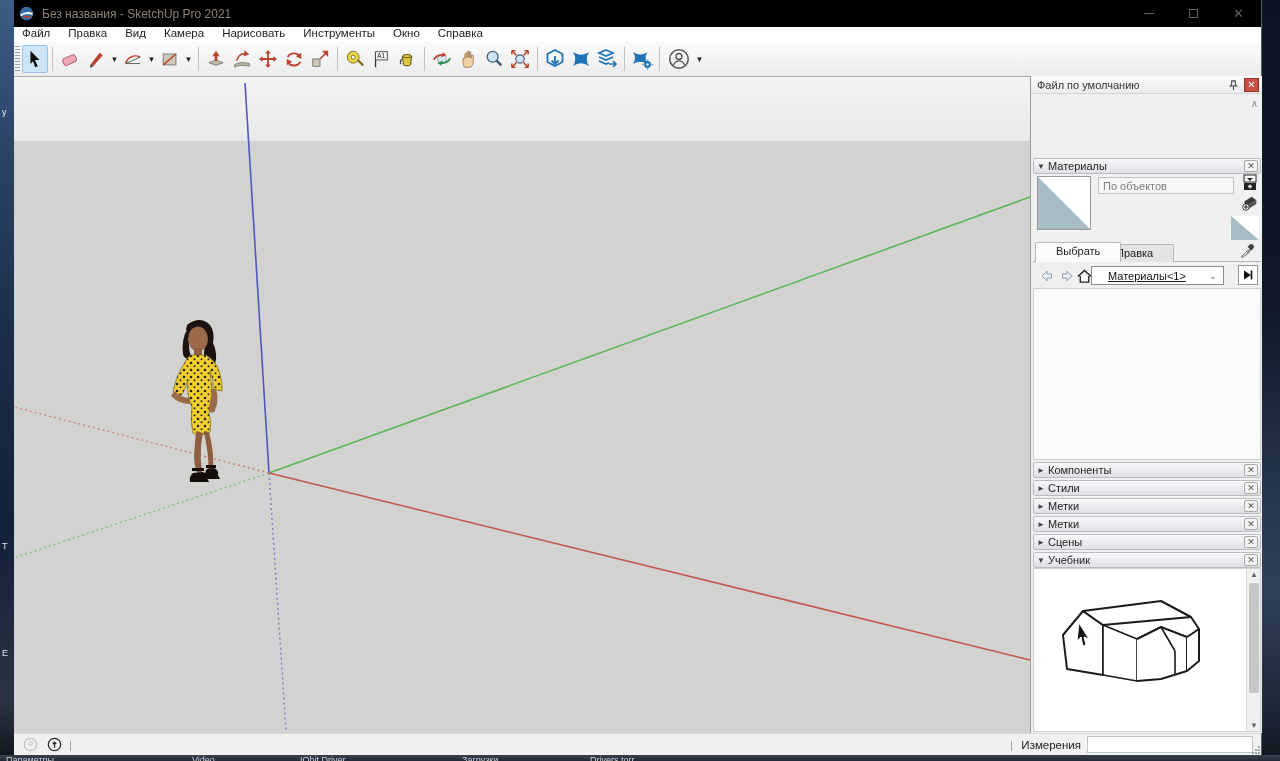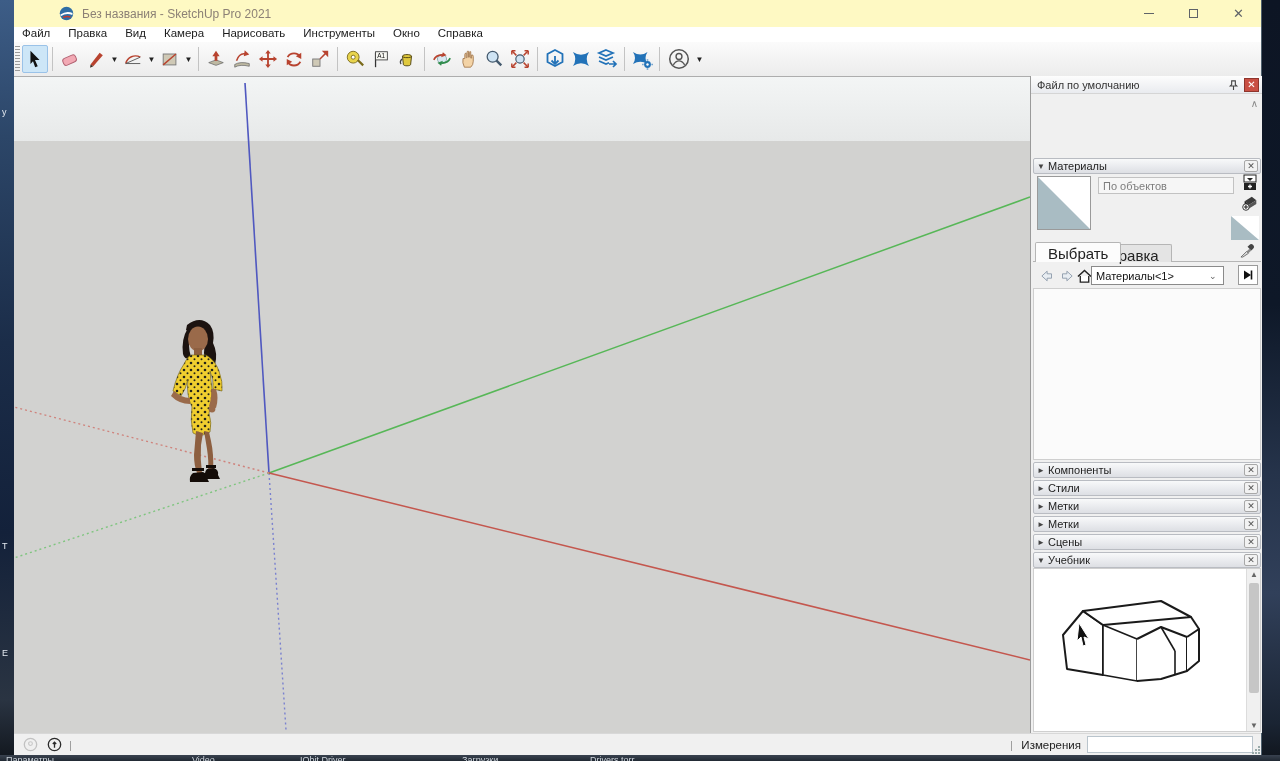--- a/index.html
+++ b/index.html
@@ -17,22 +17,22 @@
     z-index:1;}
   .desk-bottom { position:absolute; left:0; bottom:0; width:1280px; height:6px;
     background:linear-gradient(180deg,#39424f,#212933); overflow:hidden; z-index:5;}
   .desk-bottom span { position:absolute; top:0px; color:#cdd4dc; font-size:9px; white-space:nowrap;}
 
   
   .appwin { position:absolute; left:14px; top:0; width:1248px; height:755px;
     background:#f0f0f0; z-index:2; border-right:1px solid #50616e; }
 
   
-  .titlebar { position:absolute; left:0; top:0; width:100%; height:27px; background:#fef9c3;
-    display:flex; align-items:center;padding-left:40px; }
+  .titlebar { position:absolute; left:0; top:0; width:100%; height:27px; background:#000000;
+    display:flex; align-items:center; }
   .titlebar .logo { width:15px; height:15px; margin-left:5px; }
   .title-text { margin-left:8px; font-size:12px; color:#8c8176; }
   .winbtns { position:absolute; right:0; top:0; height:27px; display:flex; }
   .winbtn { width:45px; height:27px; display:flex; align-items:center; justify-content:center;
     color:#5f6368; font-size:13px; }
   .winbtn .min { width:10px; height:0; border-top:1px solid #5f6368; display:block;}
   .winbtn .max { width:9px; height:9px; border:1px solid #5f6368; display:block;}
 
   
   .menubar { position:absolute; left:0; top:27px; width:100%; height:15px; background:#ffffff;
@@ -81,30 +81,30 @@
   
   .mat-body { position:absolute; left:2px; top:98px; width:228px; height:68px; background:#f0f0f0; }
   .mat-preview { position:absolute; left:4px; top:2px; width:54px; height:54px; background:#fff;
     border:1px solid #9a9a9a; }
   .mat-name { position:absolute; left:65px; top:3px; width:136px; height:17px; background:#f6f6f6;
     border:1px solid #c2c2c2; color:#7d7d7d; font-size:11px; padding:2px 4px; }
   .mat-swatch { position:absolute; right:2px; top:42px; width:28px; height:24px; background:#fff; }
 
   .mat-tabs { position:absolute; left:2px; top:166px; width:228px; height:20px;
     border-bottom:1px solid #b5b5b5; }
-  .tab { position:absolute; top:2px; height:18px; padding:2px 12px; font-size:15px; color:#222;
+  .tab { position:absolute; top:2px; height:18px; padding:2px 20px; font-size:11px; color:#222;
     border:1px solid #b5b5b5; border-bottom:none; border-radius:2px 2px 0 0; background:#e4e4e4; }
   .tab.active { background:#fcfcfc; top:0; height:20px; z-index:2; }
 
   .mat-nav { position:absolute; left:2px; top:188px; width:228px; height:24px; background:#f0f0f0;
     display:flex; align-items:center; }
   .navbtn { width:18px; height:18px; display:flex; align-items:center; justify-content:center; }
   .mat-combo { position:absolute; left:58px; top:2px; width:133px; height:19px; background:#fff;
     border:1px solid #8a8a8a; display:flex; align-items:center; font-size:11px; color:#111; }
-  .mat-combo .val { flex:1; padding-left:4px; white-space:nowrap; overflow:hidden;}
+  .mat-combo .val { flex:1; padding-left:16px; text-decoration:underline; white-space:nowrap; overflow:hidden;}
   .mat-combo .chev { width:14px; color:#666; font-size:9px; }
   .detailbtn { position:absolute; right:3px; top:1px; width:20px; height:20px; background:#fff;
     border:1px solid #9a9a9a; display:flex; align-items:center; justify-content:center;}
 
   .mat-list { position:absolute; left:2px; top:212px; width:228px; height:172px; background:#fbfbfb;
     border:1px solid #cfcfcf; }
 
   
   .tut-body { position:absolute; left:2px; top:492px; width:228px; height:164px; background:#ffffff;
     border:1px solid #cfcfcf; overflow:hidden;}

